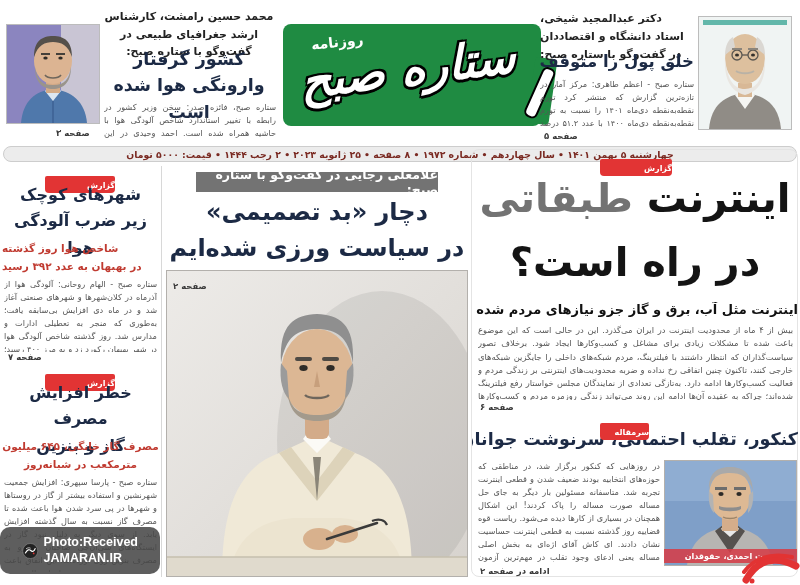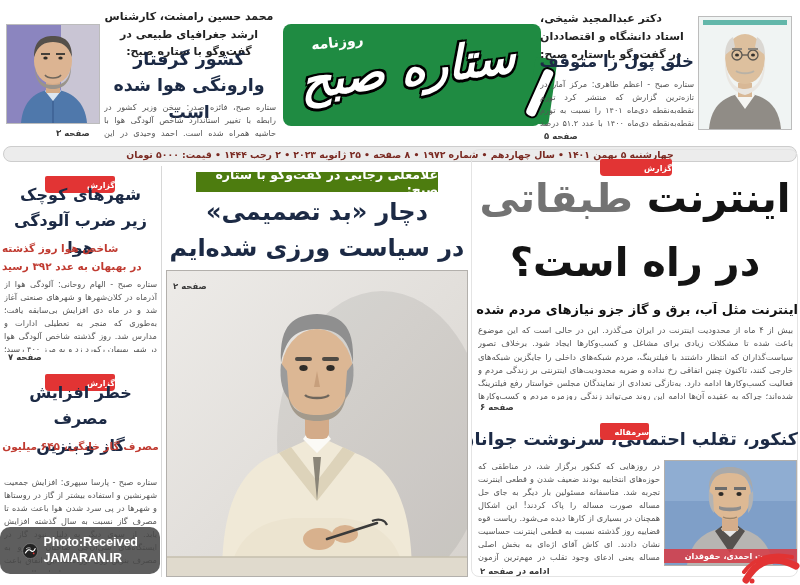--- a/index.html
+++ b/index.html
@@ -63,21 +63,21 @@
   .lb-headline { position:absolute; left:2px; top:380px; width:157px; text-align:center; font-size:16px; line-height:1.65; }
   .lb-subhead { position:absolute; left:2px; top:438px; width:157px; text-align:center; color:#c03a30;
                 font-size:10.5px; font-weight:bold; line-height:1.7; }
   .lb-body { position:absolute; left:4px; top:476px; width:153px; height:96px; }
 
   .watermark { position:absolute; left:0px; top:527px; width:160px; height:47px; background:rgba(72,72,72,0.88);
                border-radius:10px; display:flex; align-items:center; direction:ltr; padding:3px 22px; gap:5px; }
   .watermark .wm-text { color:#fff; font-weight:bold; font-size:12.5px; line-height:1.25; font-family:"Liberation Sans","DejaVu Sans",sans-serif; }
 
   
-  .mid-kicker { position:absolute; left:196px; top:172px; width:242px; height:20px; background:#4d7c0f; color:#fff;
+  .mid-kicker { position:absolute; left:196px; top:172px; width:242px; height:20px; background:#737373; color:#fff;
                 font-size:12.5px; font-weight:bold; display:flex; align-items:center; justify-content:center; }
   .mid-headline { position:absolute; left:166px; top:194px; width:302px; text-align:center; font-size:24px; line-height:1.5; }
   .mid-photo { position:absolute; left:166px; top:270px; width:302px; height:307px; border:1px solid #b3b0ac;
                background:#e6e3df; }
   .mid-page { left:173px; top:281px; z-index:3; }
 
   
   .right-box { position:absolute; left:471px; top:149px; width:327px; height:428px; border:1px solid #e4e4e4; border-radius:8px; }
   .r1-tag { left:600px; top:151px; width:72px; z-index:2; }
   .r1-headline { position:absolute; left:472px; top:166px; width:326px; text-align:center; font-weight:800;
@@ -182,20 +182,21 @@
   <div class="la-body body-txt">ستاره صبح - الهام روحانی: آلودگی هوا از آذرماه در کلان‌شهرها و شهرهای صنعتی آغاز شد و در ماه دی افزایش بی‌سابقه یافت؛ به‌طوری که منجر به تعطیلی ادارات و مدارس شد. روز گذشته شاخص آلودگی هوا در شهر بهبهان رکورد زد و به مرز ۴۰۰ رسید؛ یعنی آلودگی هوا در این شهر بین شاخص ۳۰۱ تا ۵۰۰ در شرایط بسیار خطرناک در وضعیت قهوه‌ای قرار گرفت. بنابر اطلاعات سامانه پایش کیفی هوا تا عصر روز گذشته شاخص آلودگی هوا در شوشتر ۱۵۹، تهران ۱۵۸، اهواز ۱۵۷، دزفول ۱۵۶، پاکدشت و قرچک ۱۵۵، نهاوند ۱۵۴…</div>
   <div class="pageref la-page">صفحه ۷</div>
 
   <div class="tag lb-tag">گزارش</div>
   <div class="lb-headline headline-navy">
     <div>خطر افزایش مصرف</div>
     <div>گاز و بنزین</div>
   </div>
   <div class="lb-subhead">
     <div>مصرف گاز خانگی، ۶۴۵ میلیون</div>
+    <div>مترمکعب در شبانه‌روز</div>
   </div>
   <div class="lb-body body-txt">ستاره صبح - پارسا سپهری: افزایش جمعیت شهرنشین و استفاده بیشتر از گاز در روستاها و شهرها در پی سرد شدن هوا باعث شده تا مصرف گاز نسبت به سال گذشته افزایش یابد. از سوی دیگر به دلیل نبود گاز در ایستگاه‌های سی‌ان‌جی صاحبان خودرو به مصرف بنزین روی آورده‌اند. این اتفاق باعث شده مصرف بنزین در دی‌ماه امسال نسبت به سال قبل ۲۰ درصد بیشتر شود. وزیر نفت چندی پیش گفته بود صنعت نفت کشور نیاز به ۲۴۰ میلیارد دلار سرمایه‌گذاری دارد. اگر چنین سرمایه‌گذاری انجام نشود در آینده کشور… به این موضوع می‌پردازیم…</div>
 
   <div class="watermark">
     <svg width="34" height="34" viewBox="0 0 34 34">
       <circle cx="17" cy="17" r="15.5" fill="#222" stroke="#9a9a9a" stroke-width="1"></circle>
       <path d="M7,21 C11,14 15,13 18,16 C21,19 25,18 27,12" fill="none" stroke="#fff" stroke-width="2.4" stroke-linecap="round"></path>
       <circle cx="24" cy="22" r="1.8" fill="#e23434"></circle>
       <path d="M9,12 C12,10 15,10 17,11" fill="none" stroke="#fff" stroke-width="1.4" stroke-linecap="round"></path>
     </svg>

